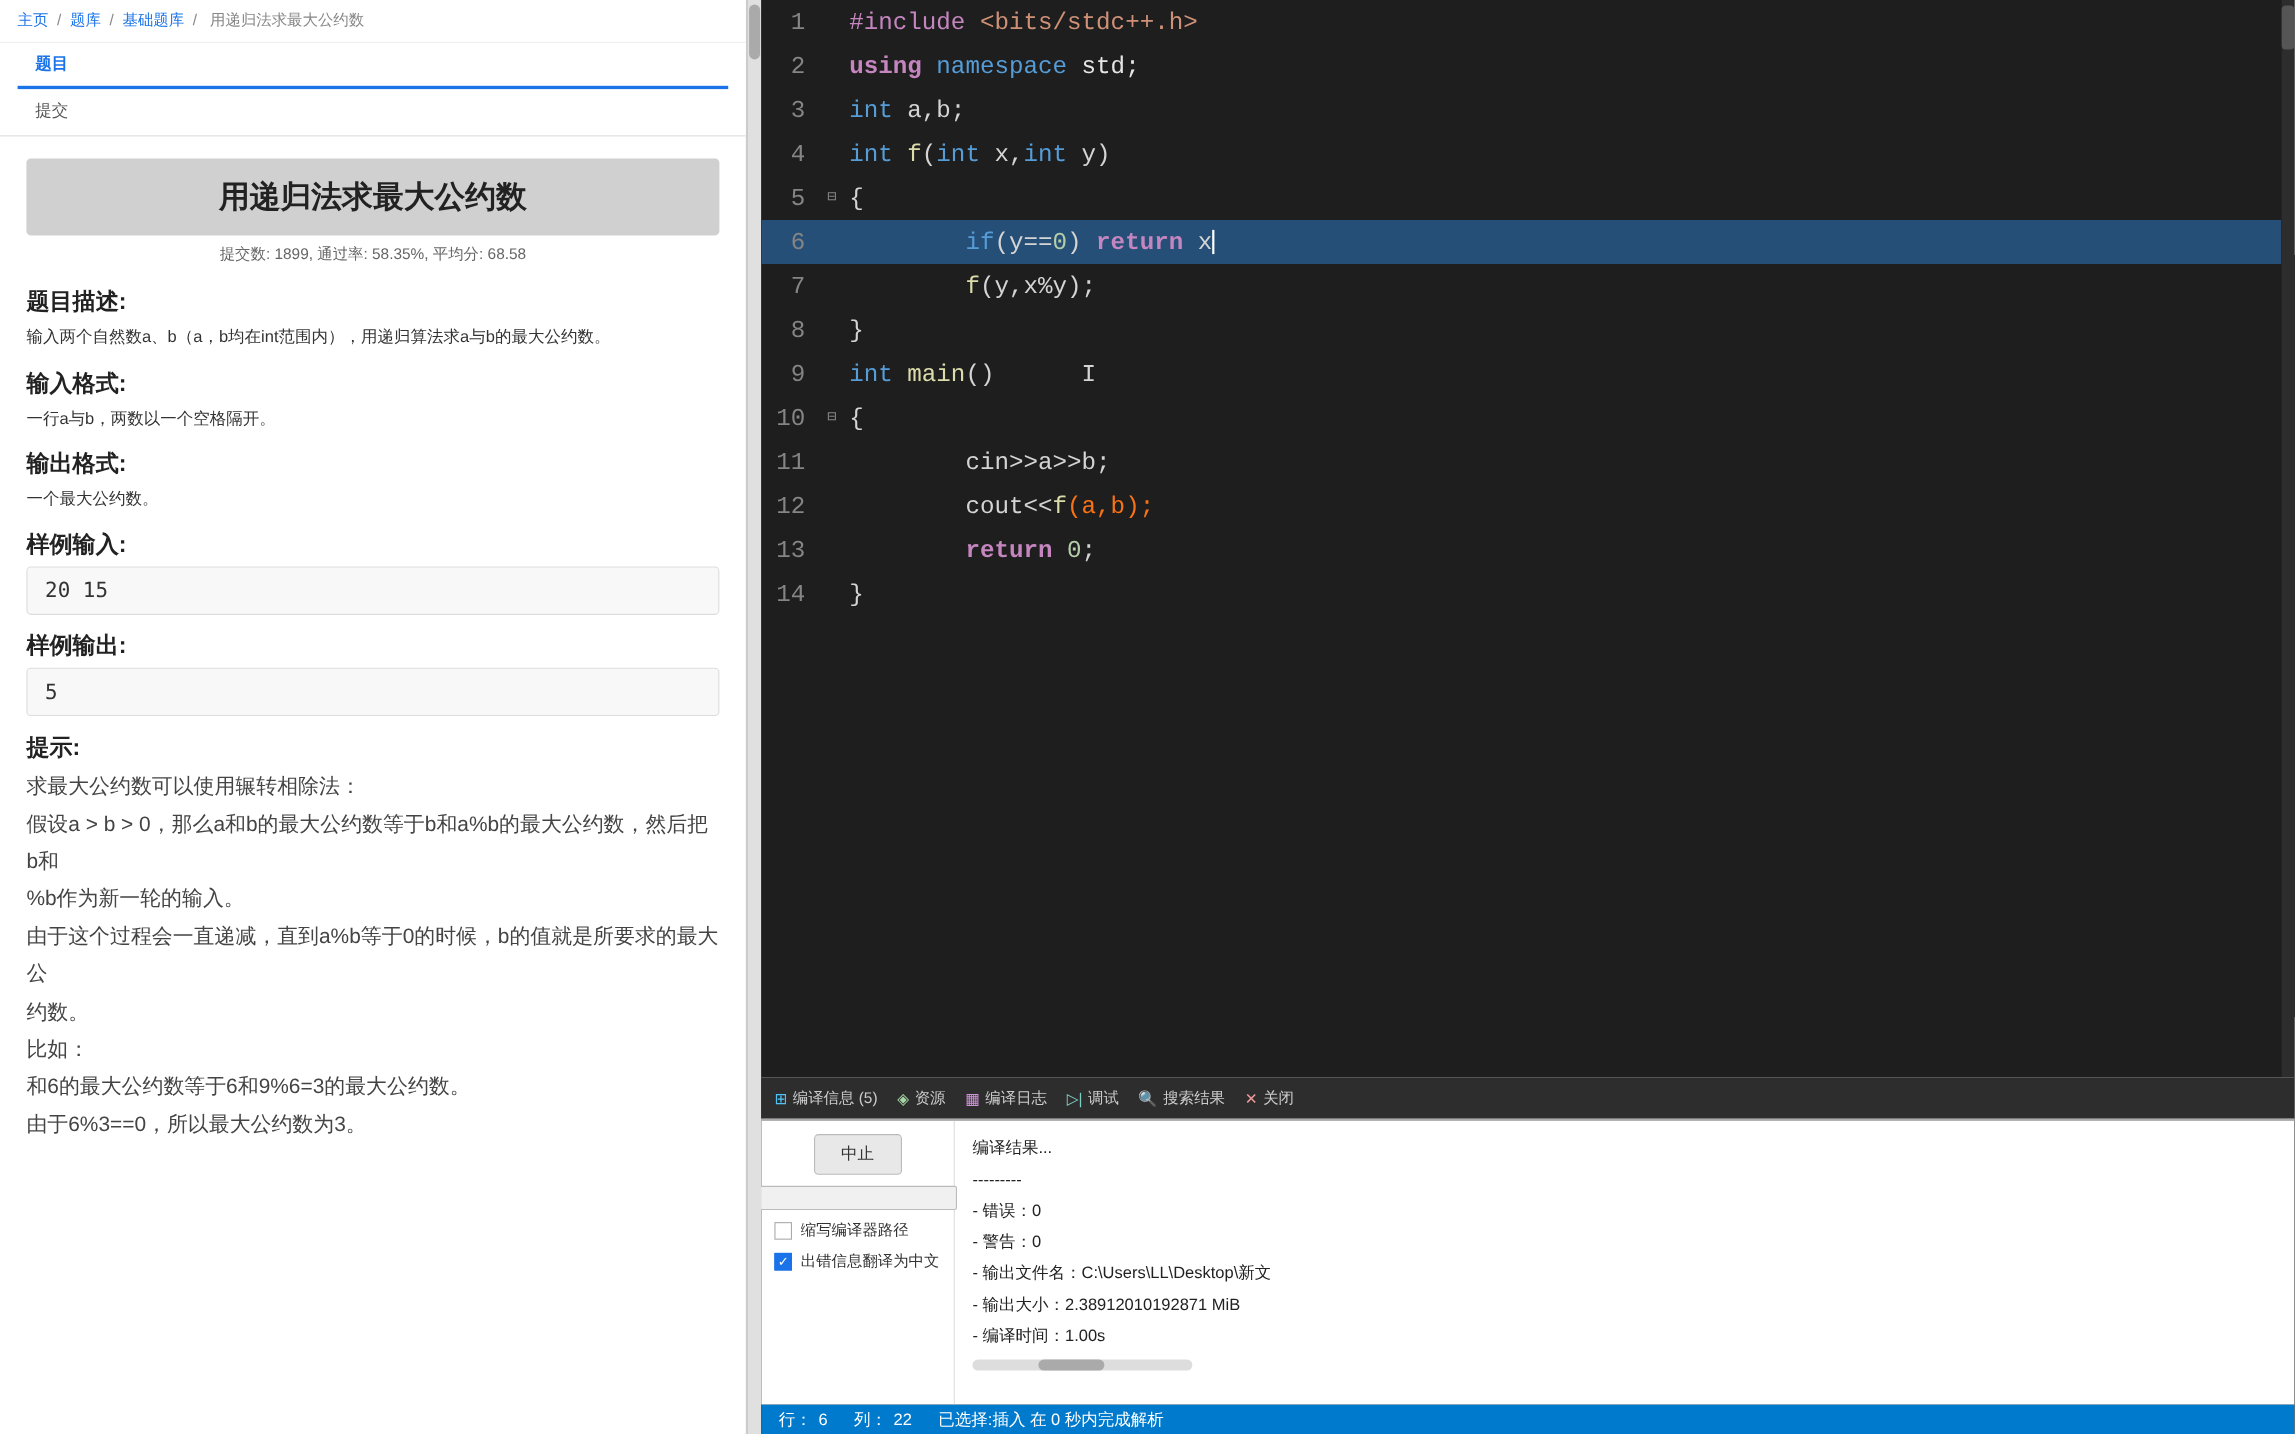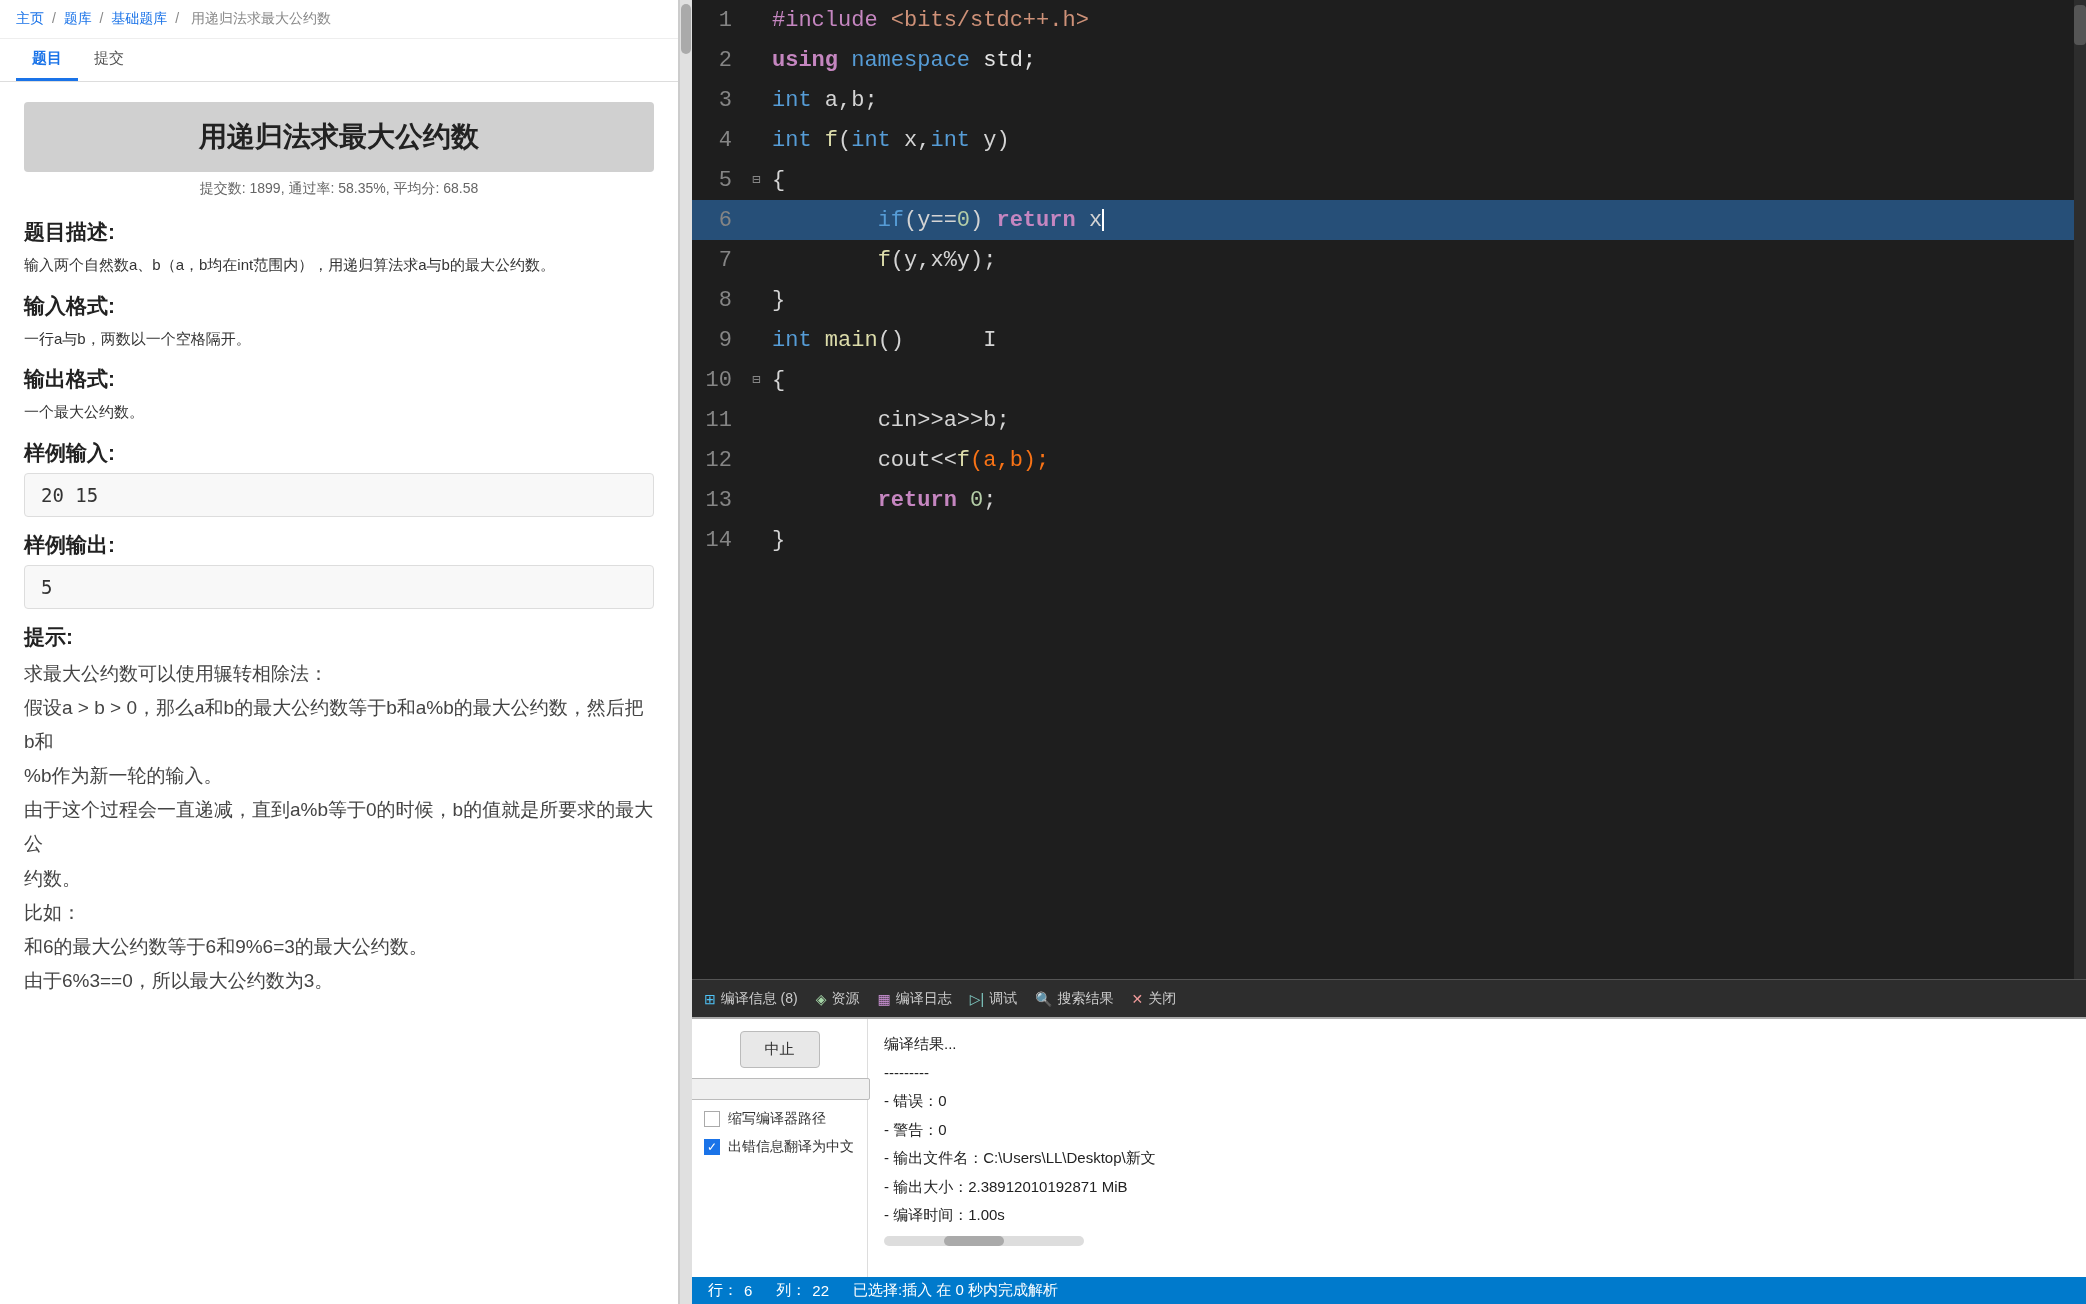--- a/index.html
+++ b/index.html
@@ -7,21 +7,21 @@
     
     .main-container { display: flex; flex: 1; overflow: hidden; }
     
     
     .left-panel { width: 680px; background: #fff; display: flex; flex-direction: column; border-right: 2px solid #ccc; overflow-y: auto; }
     
     .breadcrumb { padding: 10px 16px; font-size: 14px; color: #555; border-bottom: 1px solid #eee; background: #fff; }
     .breadcrumb a { color: #1a73e8; text-decoration: none; }
     .breadcrumb span { color: #888; margin: 0 4px; }
     
-    .tabs { display: flex; border-bottom: 1px solid #ddd; padding: 0 16px; background: #fff; }
+    .tabs { display: flex; border-bottom: 1px solid #ddd; padding: 0 16px; background: #fff; flex-direction: column; }
     .tab { padding: 10px 16px; cursor: pointer; font-size: 15px; color: #555; border-bottom: 3px solid transparent; }
     .tab.active { color: #1a73e8; border-bottom-color: #1a73e8; font-weight: bold; }
     
     .problem-content { padding: 20px 24px; }
     
     .problem-title-box { background: #d0d0d0; border-radius: 4px; padding: 16px 24px; text-align: center; margin-bottom: 8px; }
     .problem-title { font-size: 28px; font-weight: bold; color: #222; }
     
     .problem-stats { text-align: center; font-size: 14px; color: #666; margin-bottom: 20px; }
     
@@ -250,21 +250,21 @@
       </div>
 
       <div class="right-scroll">
         <div class="right-scroll-thumb"></div>
       </div>
     </div>
 
     <div class="code-toolbar">
       <div class="toolbar-item">
         <span style="color:#4fc3f7;">⊞</span>
-        <span>编译信息 (8)</span>
+        <span>编译信息 (5)</span>
       </div>
       <div class="toolbar-item">
         <span style="color:#a5d6a7;">◈</span>
         <span>资源</span>
       </div>
       <div class="toolbar-item">
         <span style="color:#ce93d8;">▦</span>
         <span>编译日志</span>
       </div>
       <div class="toolbar-item">

